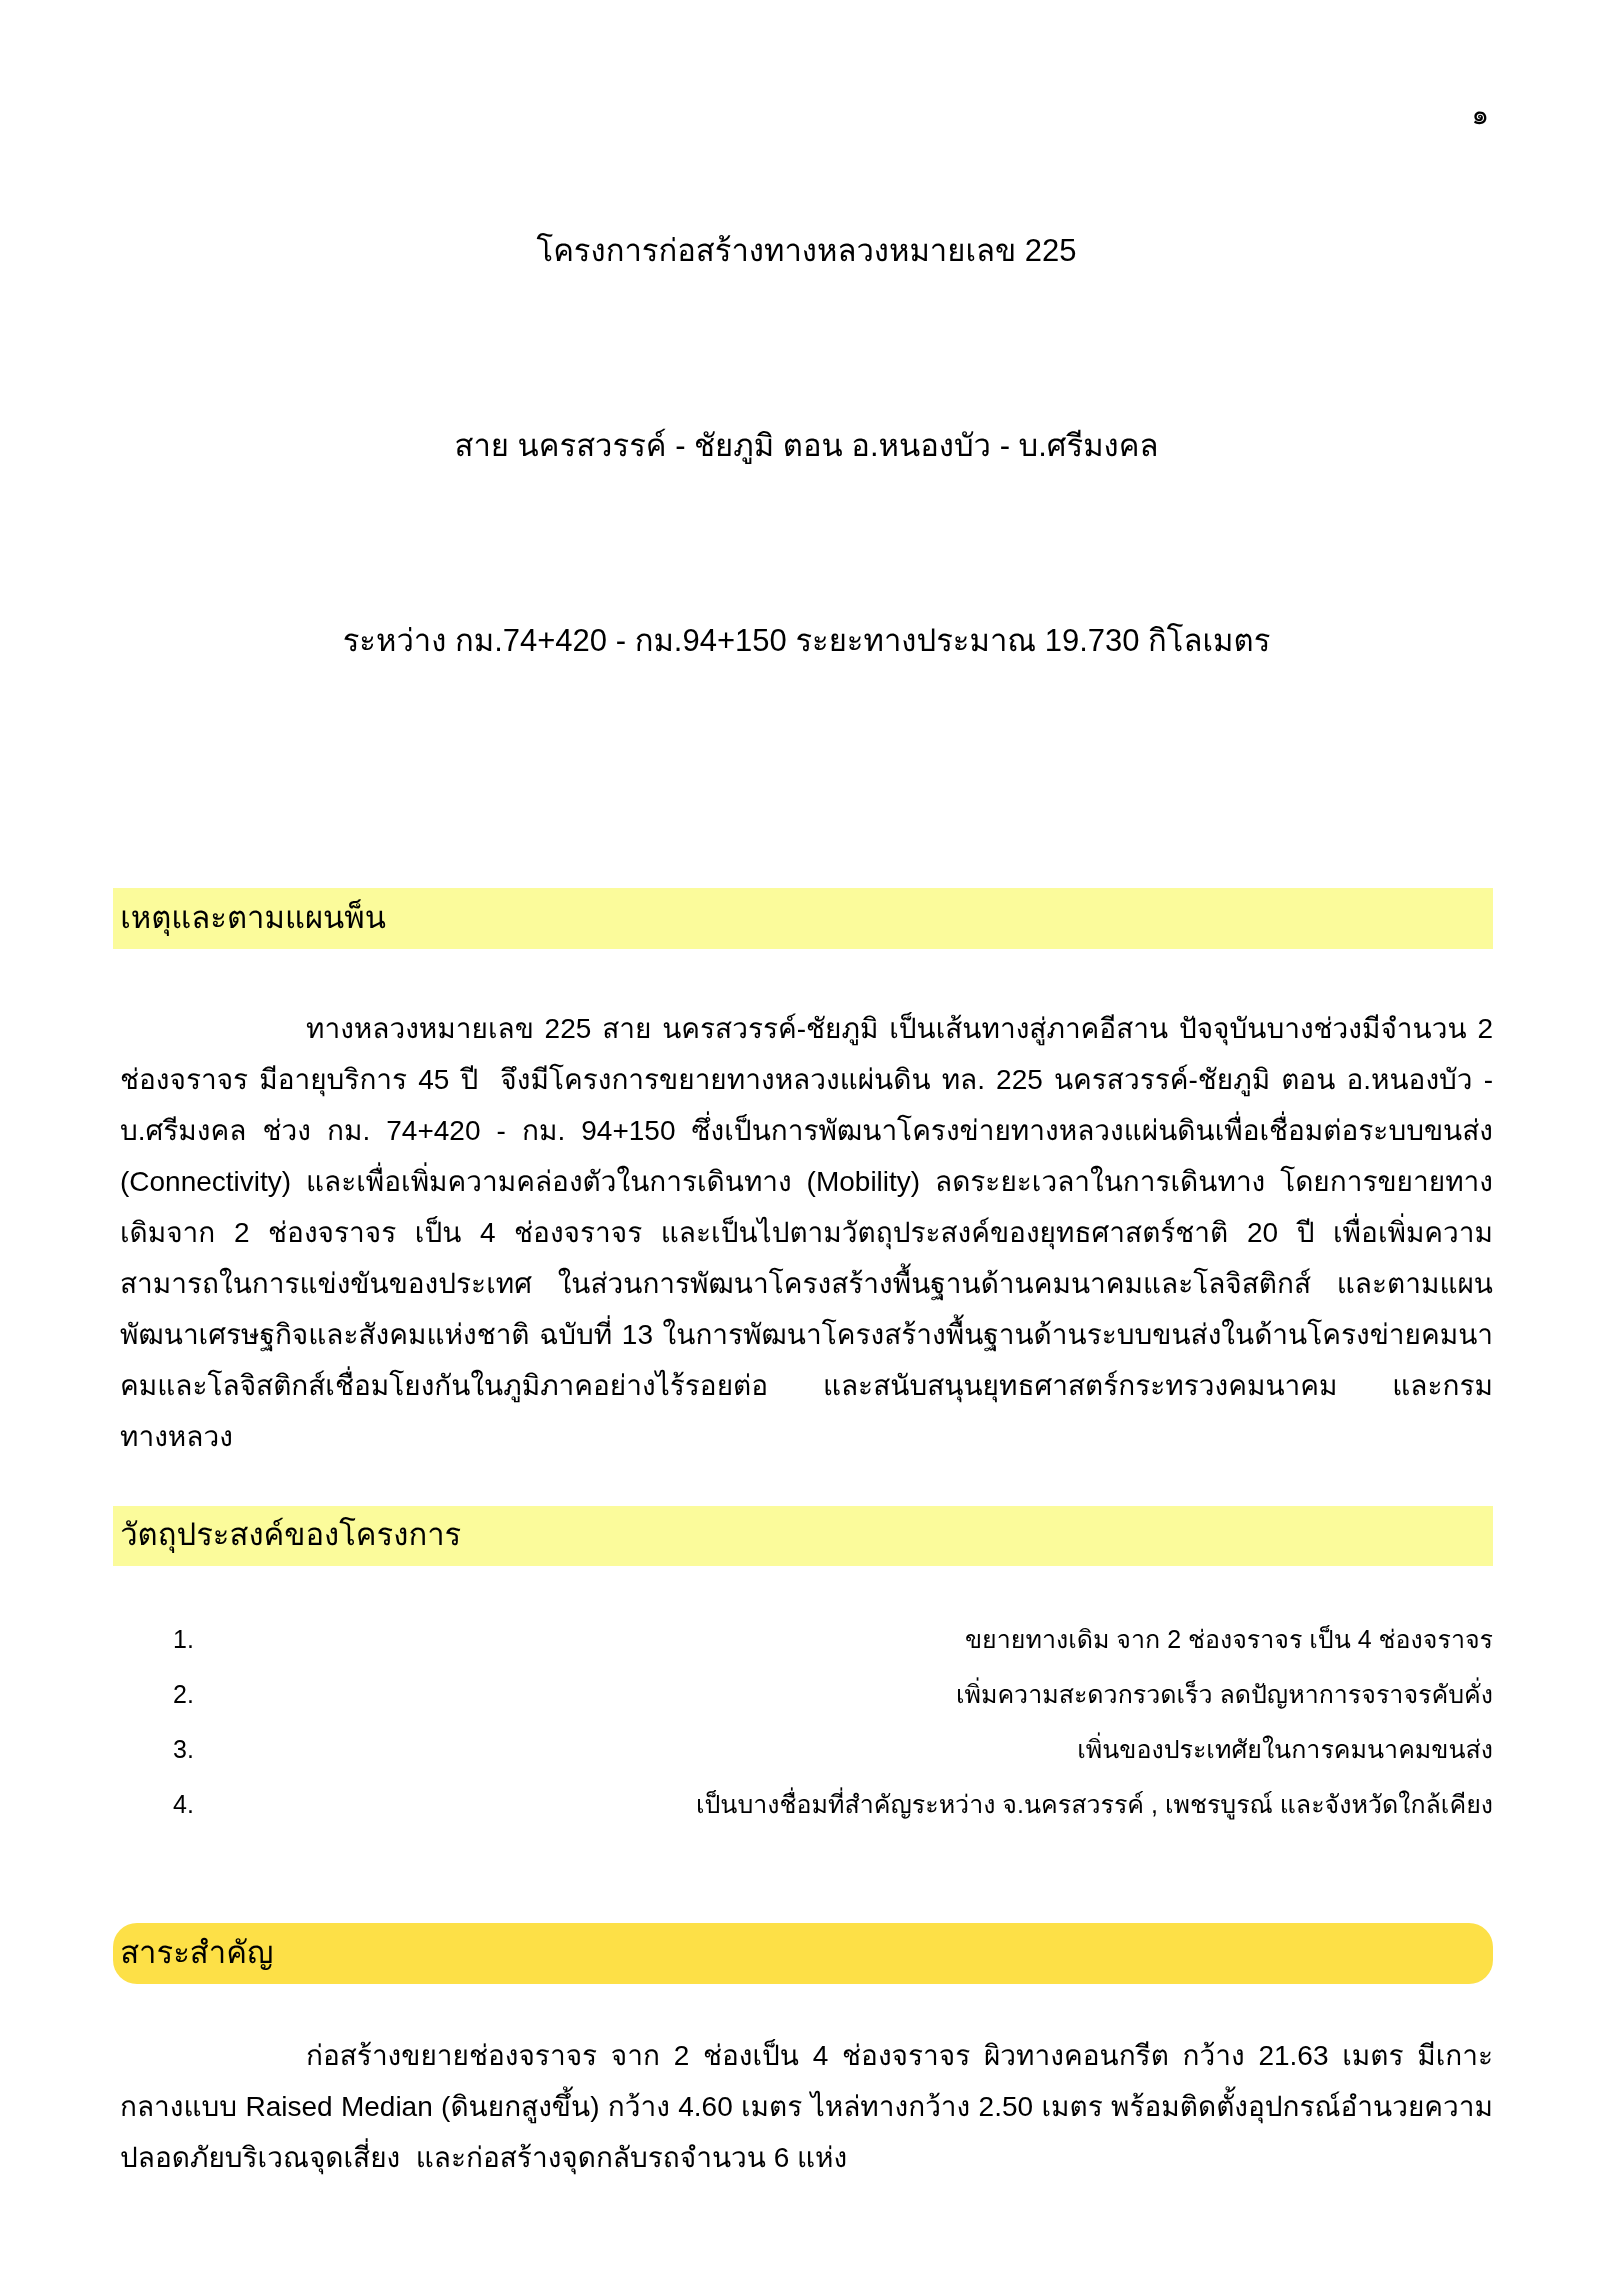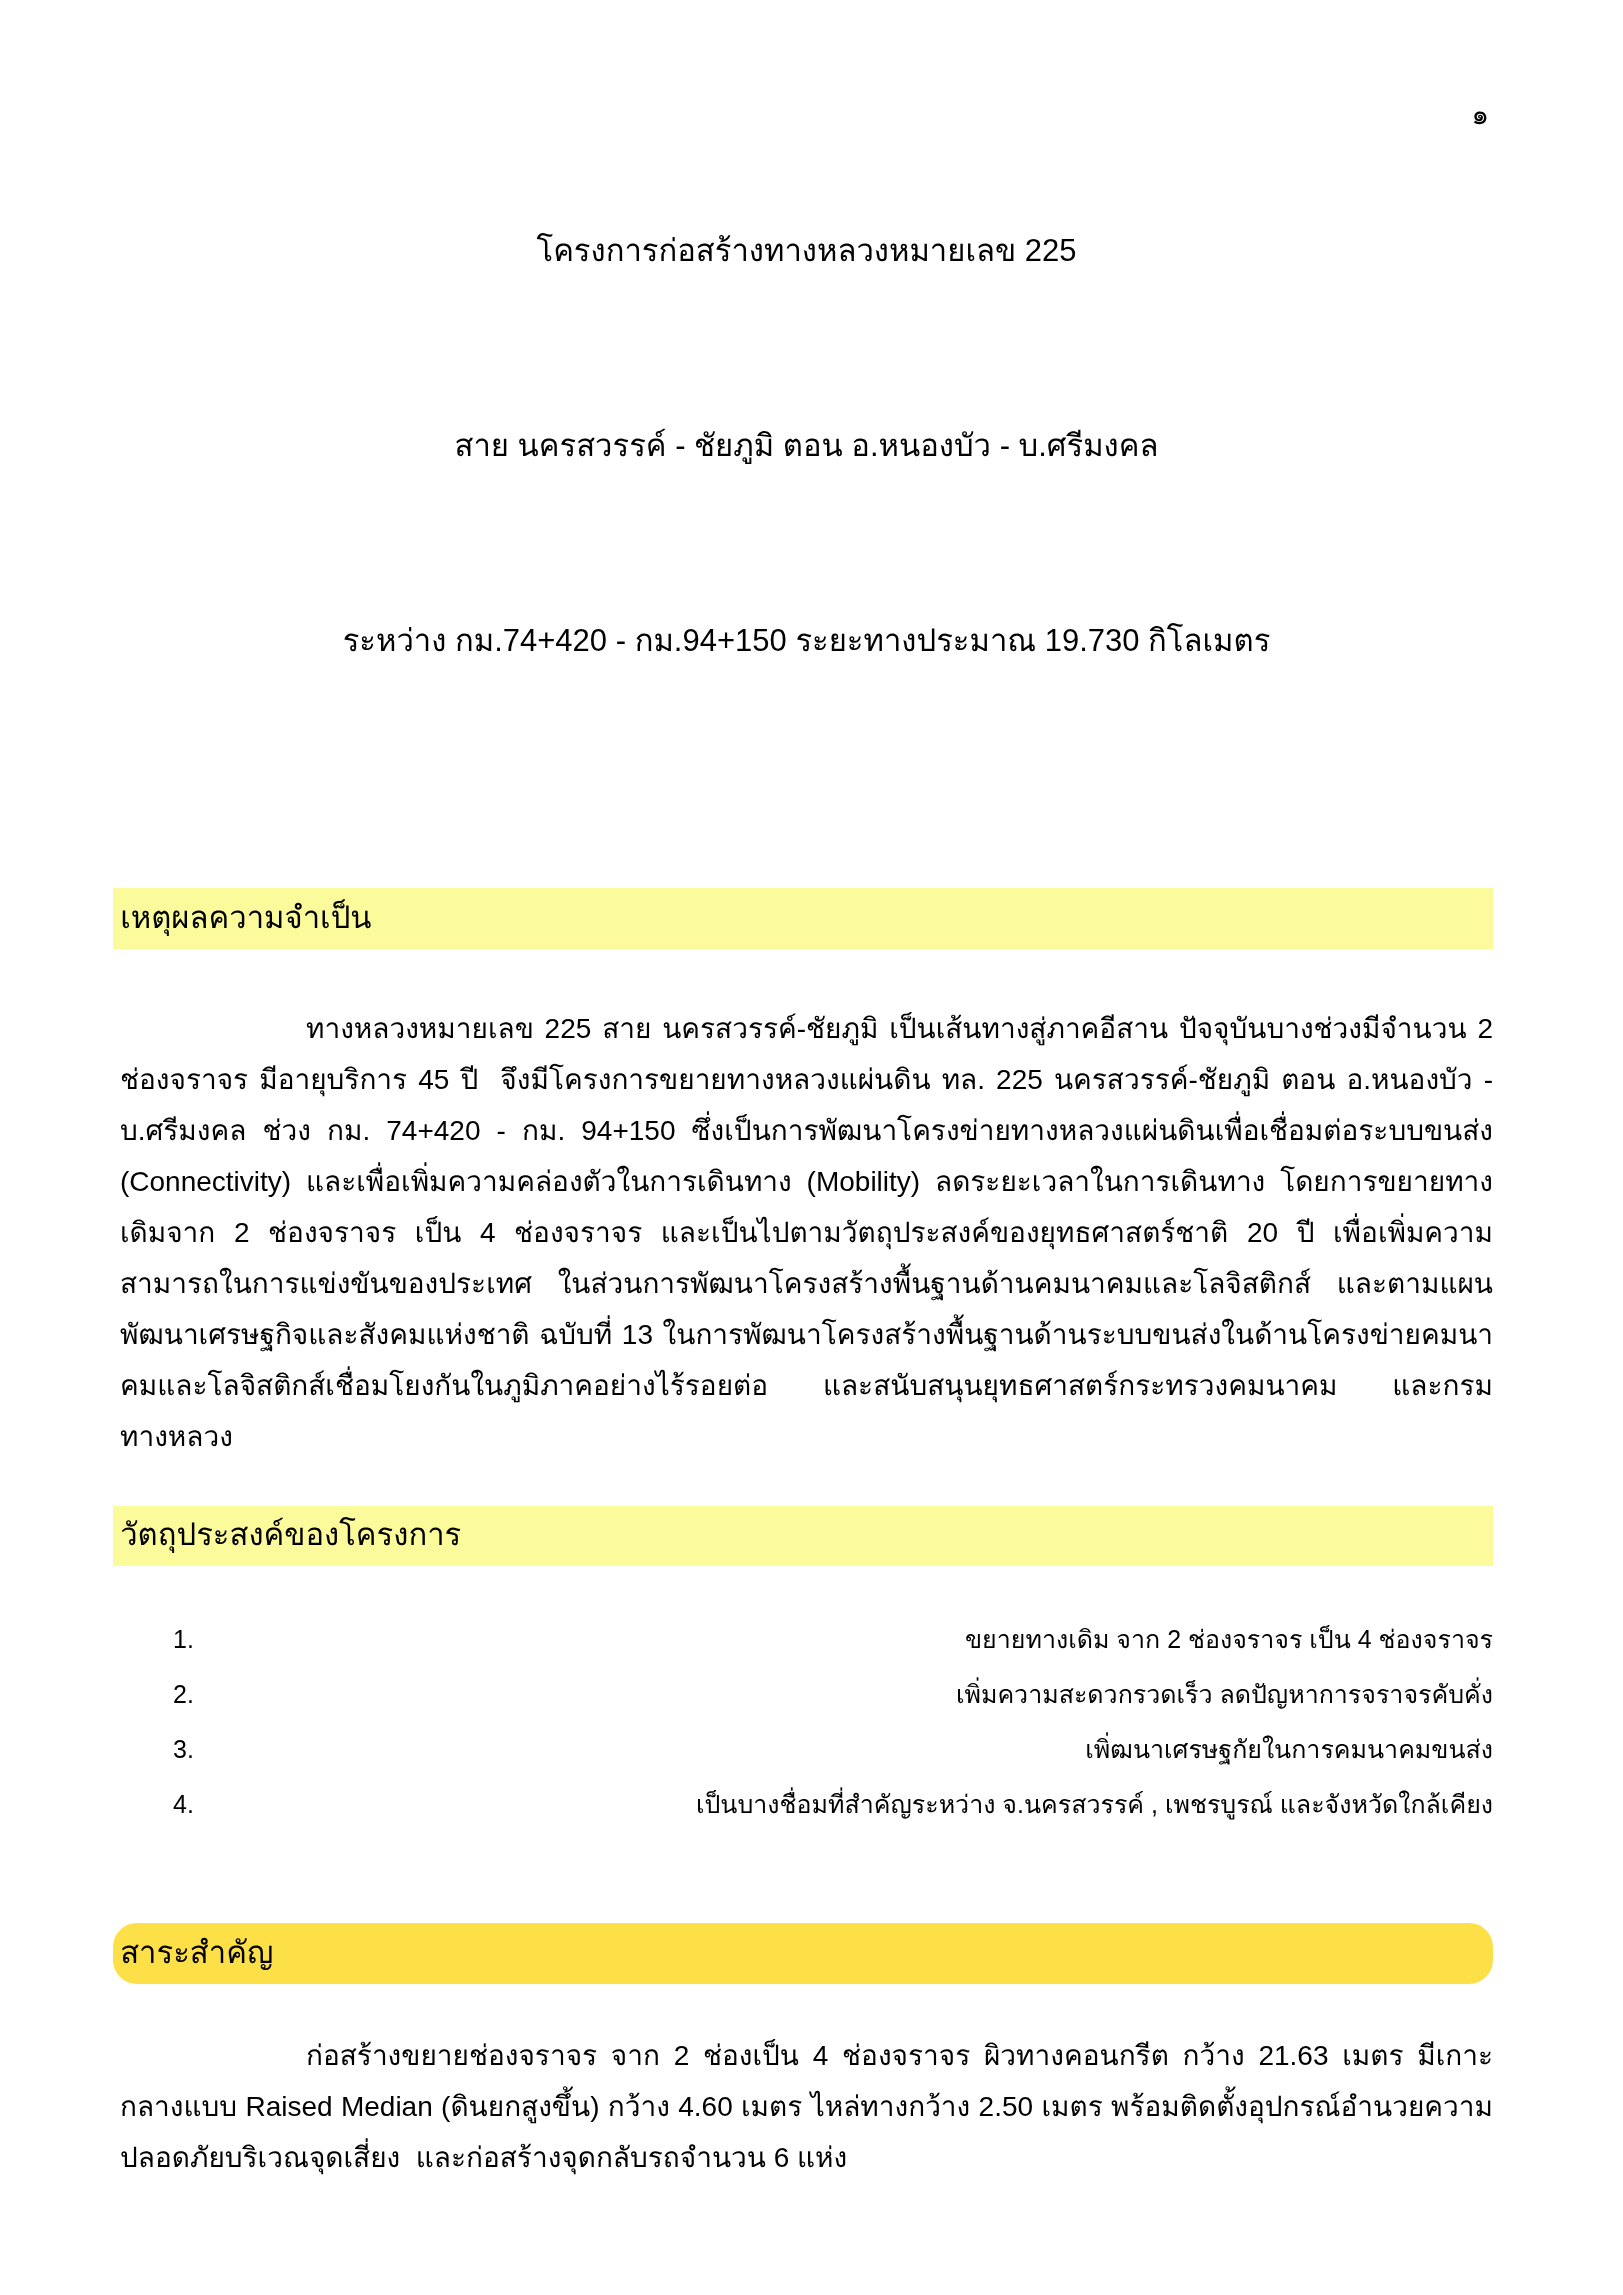--- a/index.html
+++ b/index.html
@@ -76,38 +76,38 @@
 <div class="page">
 
   <div class="page-number">๑</div>
 
   <div class="doc-title">
     <div>โครงการก่อสร้างทางหลวงหมายเลข 225</div>
     <div>สาย นครสวรรค์ - ชัยภูมิ ตอน อ.หนองบัว - บ.ศรีมงคล</div>
     <div>ระหว่าง กม.74+420 - กม.94+150 ระยะทางประมาณ 19.730 กิโลเมตร</div>
   </div>
 
-  <div class="section-heading heading-necessity" style="background: rgb(251, 251, 155);">เหตุผลความจำเป็น</div>
+  <div class="section-heading heading-necessity" style="background: rgb(251, 251, 155);">เหตุและตามแผนพ็น</div>
 
   <div class="body-paragraph para-necessity">ทางหลวงหมายเลข 225 สาย นครสวรรค์-ชัยภูมิ เป็นเส้นทางสู่ภาคอีสาน ปัจจุบันบางช่วงมีจำนวน 2 ช่องจราจร มีอายุบริการ 45 ปี  จึงมีโครงการขยายทางหลวงแผ่นดิน ทล. 225 นครสวรรค์-ชัยภูมิ ตอน อ.หนองบัว - บ.ศรีมงคล ช่วง กม. 74+420 - กม. 94+150 ซึ่งเป็นการพัฒนาโครงข่ายทางหลวงแผ่นดินเพื่อเชื่อมต่อระบบขนส่ง (Connectivity) และเพื่อเพิ่มความคล่องตัวในการเดินทาง (Mobility) ลดระยะเวลาในการเดินทาง โดยการขยายทางเดิมจาก 2 ช่องจราจร เป็น 4 ช่องจราจร และเป็นไปตามวัตถุประสงค์ของยุทธศาสตร์ชาติ 20 ปี เพื่อเพิ่มความสามารถในการแข่งขันของประเทศ ในส่วนการพัฒนาโครงสร้างพื้นฐานด้านคมนาคมและโลจิสติกส์ และตามแผนพัฒนาเศรษฐกิจและสังคมแห่งชาติ ฉบับที่ 13 ในการพัฒนาโครงสร้างพื้นฐานด้านระบบขนส่งในด้านโครงข่ายคมนาคมและโลจิสติกส์เชื่อมโยงกันในภูมิภาคอย่างไร้รอยต่อ และสนับสนุนยุทธศาสตร์กระทรวงคมนาคม และกรมทางหลวง</div>
 
   <div class="section-heading heading-objectives" style="background: rgb(251, 251, 155);">วัตถุประสงค์ของโครงการ</div>
 
   <div class="objective-list">
     <div class="objective-item">
       <span class="objective-num">1.</span>
       <span class="objective-text">ขยายทางเดิม จาก 2 ช่องจราจร เป็น 4 ช่องจราจร</span>
     </div>
     <div class="objective-item">
       <span class="objective-num">2.</span>
       <span class="objective-text">เพิ่มความสะดวกรวดเร็ว ลดปัญหาการจราจรคับคั่ง</span>
     </div>
     <div class="objective-item">
       <span class="objective-num">3.</span>
-      <span class="objective-text">เพิ่ฒนาเศรษฐกัยในการคมนาคมขนส่ง</span>
+      <span class="objective-text">เพิ่นของประเทศัยในการคมนาคมขนส่ง</span>
     </div>
     <div class="objective-item">
       <span class="objective-num">4.</span>
       <span class="objective-text">เป็นบางชื่อมที่สำคัญระหว่าง จ.นครสวรรค์ , เพชรบูรณ์ และจังหวัดใกล้เคียง</span>
     </div>
   </div>
 
   <div class="section-heading heading-essence" style="background: #fde047; border-radius: 24px;">สาระสำคัญ</div>
 
   <div class="body-paragraph para-essence">ก่อสร้างขยายช่องจราจร จาก 2 ช่องเป็น 4 ช่องจราจร ผิวทางคอนกรีต กว้าง 21.63 เมตร มีเกาะกลางแบบ Raised Median (ดินยกสูงขึ้น) กว้าง 4.60 เมตร ไหล่ทางกว้าง 2.50 เมตร พร้อมติดตั้งอุปกรณ์อำนวยความปลอดภัยบริเวณจุดเสี่ยง  และก่อสร้างจุดกลับรถจำนวน 6 แห่ง</div>

